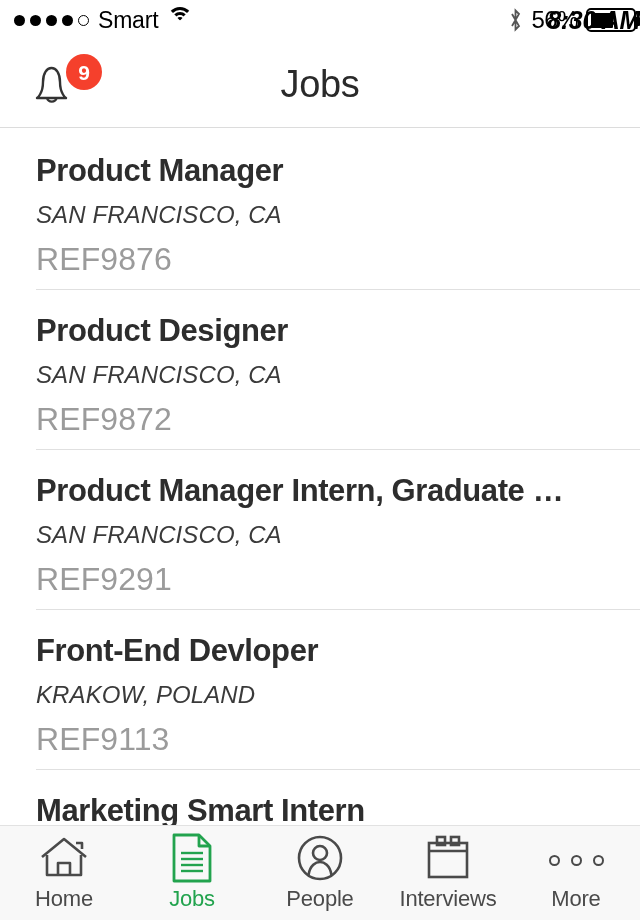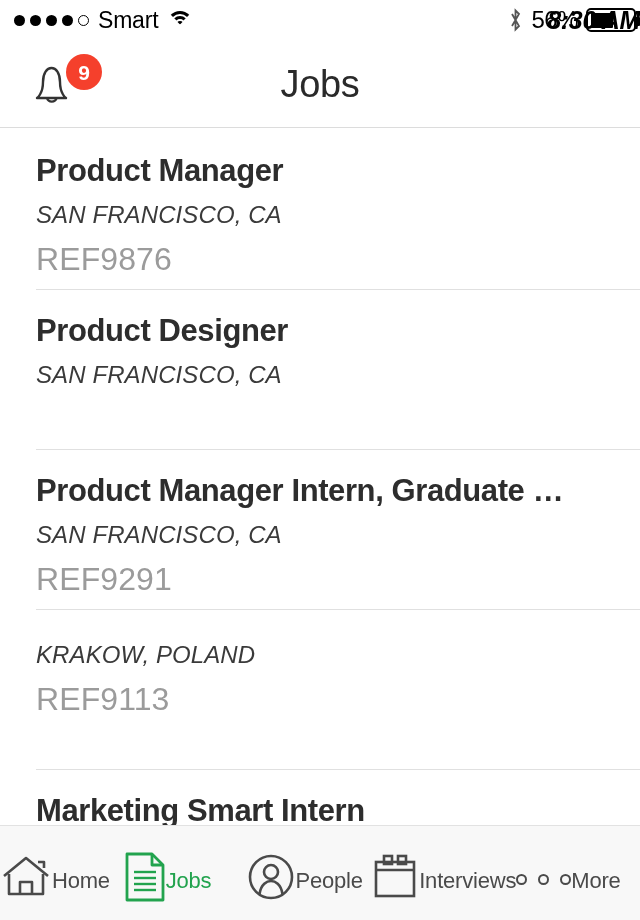--- a/index.html
+++ b/index.html
@@ -10,21 +10,21 @@
     overflow:hidden;
     -webkit-font-smoothing:antialiased;
   }
   #app { position:relative; width:640px; height:920px; background:#fff; }
 
   
   .statusbar {
     position:absolute; top:0; left:0; width:640px; height:40px;
     display:flex; align-items:center; color:#000;
   }
-  .sb-left { position:absolute; left:14px; display:flex; align-items:center; gap:9px; }
+  .sb-left { position:absolute; left:14px; display:flex; gap:9px; }
   .dots { display:flex; align-items:center; gap:5px; }
   .dot { width:11px; height:11px; border-radius:50%; background:#000; }
   .dot.hollow { background:#fff; border:1.6px solid #000; }
   .carrier { font-size:23px; letter-spacing:-0.2px; }
   .wifi { width:26px; height:19px; position:relative; }
   .wifi i { position:absolute; left:50%; transform:translateX(-50%); border-radius:50%;
             border:3px solid #000; border-bottom-color:transparent;
             border-left-color:transparent; border-right-color:transparent; }
   .wifi i.a1 { width:26px; height:26px; top:0; }
   .wifi i.a2 { width:16px; height:16px; top:5px; }
@@ -79,21 +79,21 @@
     margin-top:9px; line-height:1.25;
   }
 
   
   .tabbar {
     position:absolute; bottom:0; left:0; width:640px; height:95px;
     background:#f8f8f8; border-top:1px solid #e2e2e2;
     display:flex; align-items:flex-start;
   }
   .tab {
-    flex:1; height:95px; display:flex; flex-direction:row;
+    flex:1; height:95px; display:flex; flex-direction:column;
     align-items:center; justify-content:flex-start; padding-top:11px;
     cursor:pointer;
   }
   .tab-ico { height:46px; display:flex; align-items:center; justify-content:center; }
   .tab-label { font-size:22px; color:#4a4a4a; margin-top:3px; letter-spacing:-0.2px; }
   .tab.active .tab-label { color:#22A34E; }
   .more-dots { display:flex; gap:11px; align-items:center; }
   .more-dots span { width:11px; height:11px; border-radius:50%;
                     border:2px solid #4a4a4a; display:block; }
 </style>
@@ -145,27 +145,29 @@
 
   <div class="list" id="job-list">
       <div class="job-row">
         <div class="job-title">Product Manager</div>
         <div class="job-location">SAN FRANCISCO, CA</div>
         <div class="job-ref">REF9876</div>
       </div>
       <div class="job-row">
         <div class="job-title">Product Designer</div>
         <div class="job-location">SAN FRANCISCO, CA</div>
+        <div class="job-ref">REF9872</div>
       </div>
       <div class="job-row">
         <div class="job-title">Product Manager Intern, Graduate …</div>
         <div class="job-location">SAN FRANCISCO, CA</div>
         <div class="job-ref">REF9291</div>
       </div>
       <div class="job-row">
+        <div class="job-title">Front-End Devloper</div>
         <div class="job-location">KRAKOW, POLAND</div>
         <div class="job-ref">REF9113</div>
       </div>
       <div class="job-row">
         <div class="job-title">Marketing Smart Intern</div>
       </div>
     </div>
 
   <div class="tabbar" id="tabbar">
       <div class="tab">

